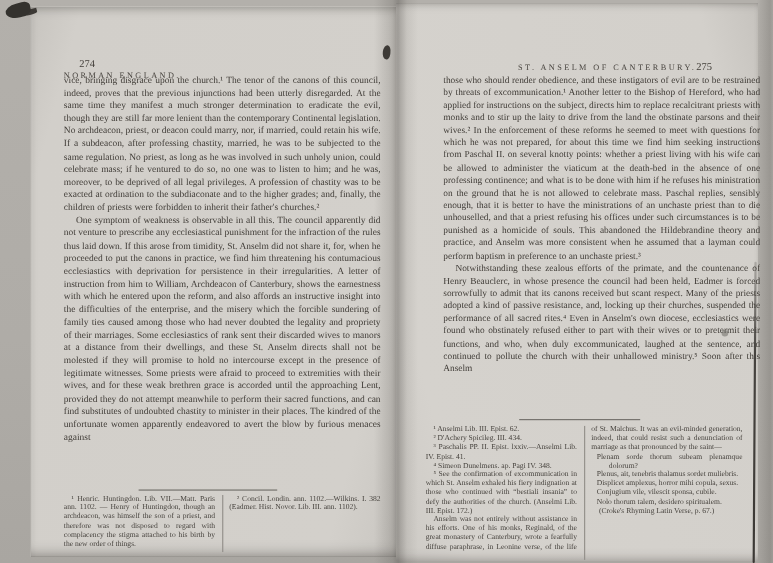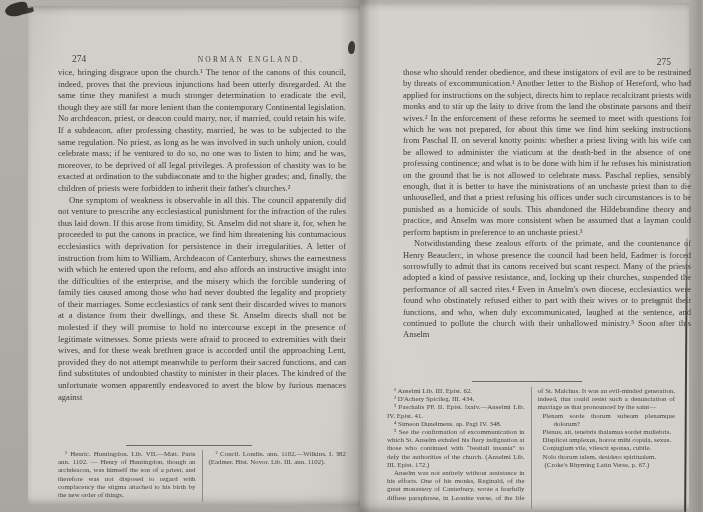--- a/index.html
+++ b/index.html
@@ -43,25 +43,25 @@
     background:#3d3a36; border-radius:55% 60% 45% 60%; transform:rotate(9deg);
   }
   .blemish-c {
     position:absolute; left:656px; top:300px; width:6px; height:6px;
     background:rgba(110,107,102,.55); border-radius:50%;
   }
   .running {
     position:absolute; display:flex; justify-content:space-between; align-items:baseline;
     color:#45413c;
   }
-  .page-left .running { left:30px; width:288px; top:48px; }
+  .page-left .running { left:30px; width:288px; top:48px;flex-direction:column; }
   .page-right .running { left:27px; width:288px; top:54px; }
   .running .num { font-size:9.5px; width:42px; color:#403c37; }
   .running .num.pad-l { padding-left:14px; box-sizing:border-box; }
-  .running .num.r { text-align:right; padding-right:4px; box-sizing:border-box; }
+  .running .num.r { text-align:left; padding-right:4px; box-sizing:border-box; }
   .running .title { flex:1; text-align:right; font-size:7.5px; letter-spacing:2.2px; color:#4a4641; white-space:nowrap; }
   .bodytext { position:absolute; overflow:hidden; color:#3f3b36; text-align:justify; }
   .body-left  { left:30px; top:61px; width:288px; height:378px; font-size:8.6px; line-height:11.6px; }
   .body-right { left:43px; top:64px; width:288px; height:313px; font-size:8.5px; line-height:11.4px; }
   .bodytext p { margin:0; }
   .bodytext p.indent { text-indent:11px; }
   .fn-rule { position:absolute; height:1px; background:#6d6a65; }
   .rule-left  { left:98px;  top:439px; width:126px; }
   .rule-right { left:112px; top:378px; width:110px; }
   .footnotes {
@@ -95,20 +95,21 @@
     <div class="fn-rule rule-left"></div>
     <div class="footnotes fns-left">
       <p>¹ Henric. Huntingdon. Lib. VII.—Matt. Paris ann. 1102. — Henry of Huntingdon, though an archdeacon, was himself the son of a priest, and therefore was not disposed to regard with complacency the stigma attached to his birth by the new order of things.</p>
       <p>² Concil. Londin. ann. 1102.—Wilkins. I. 382 (Eadmer. Hist. Novor. Lib. III. ann. 1102).</p>
     </div>
   </div>
 
   <div class="page page-right">
     <div class="running">
       <span class="num"></span>
+      <span class="title">ST. ANSELM OF CANTERBURY.</span>
       <span class="num r">275</span>
     </div>
     <div class="bodytext body-right">
       <p>those who should render obedience, and these instigators of evil are to be restrained by threats of excommunication.¹ Another letter to the Bishop of Hereford, who had applied for instructions on the subject, directs him to replace recalcitrant priests with monks and to stir up the laity to drive from the land the obstinate parsons and their wives.² In the enforcement of these reforms he seemed to meet with questions for which he was not prepared, for about this time we find him seeking instructions from Paschal II. on several knotty points: whether a priest living with his wife can be allowed to administer the viaticum at the death-bed in the absence of one professing continence; and what is to be done with him if he refuses his ministration on the ground that he is not allowed to celebrate mass. Paschal replies, sensibly enough, that it is better to have the ministrations of an unchaste priest than to die unhouselled, and that a priest refusing his offices under such circumstances is to be punished as a homicide of souls. This abandoned the Hildebrandine theory and practice, and Anselm was more consistent when he assumed that a layman could perform baptism in preference to an unchaste priest.³</p>
       <p class="indent">Notwithstanding these zealous efforts of the primate, and the countenance of Henry Beauclerc, in whose presence the council had been held, Eadmer is forced sorrowfully to admit that its canons received but scant respect. Many of the priests adopted a kind of passive resistance, and, locking up their churches, suspended the performance of all sacred rites.⁴ Even in Anselm's own diocese, ecclesiastics were found who obstinately refused either to part with their wives or to pretermit their functions, and who, when duly excommunicated, laughed at the sentence, and continued to pollute the church with their unhallowed ministry.⁵ Soon after this Anselm</p>
     </div>
     <div class="fn-rule rule-right"></div>
     <div class="footnotes fns-right">
       <p>¹ Anselmi Lib. III. Epist. 62.</p>
       <p>² D'Achery Spicileg. III. 434.</p>

